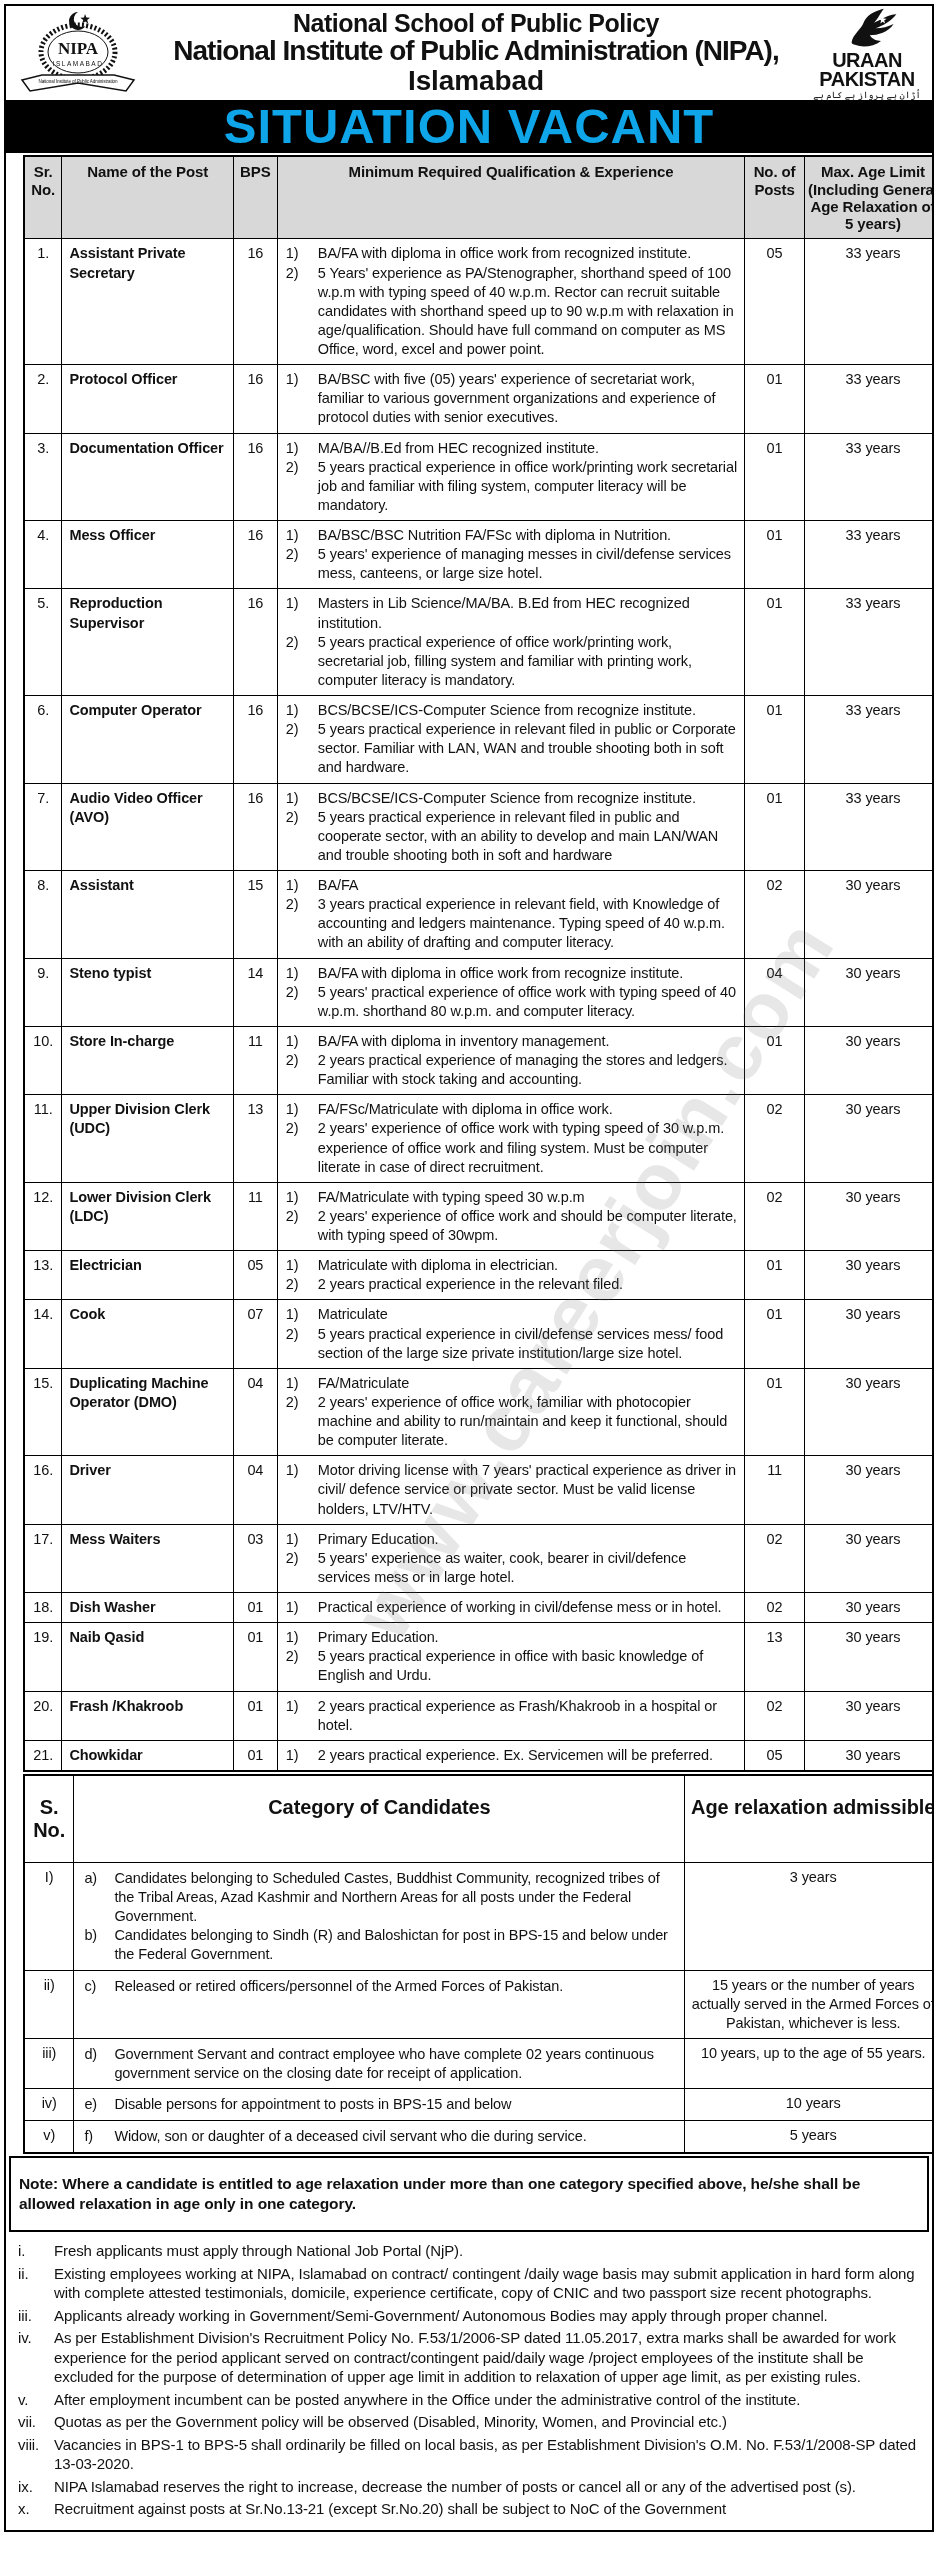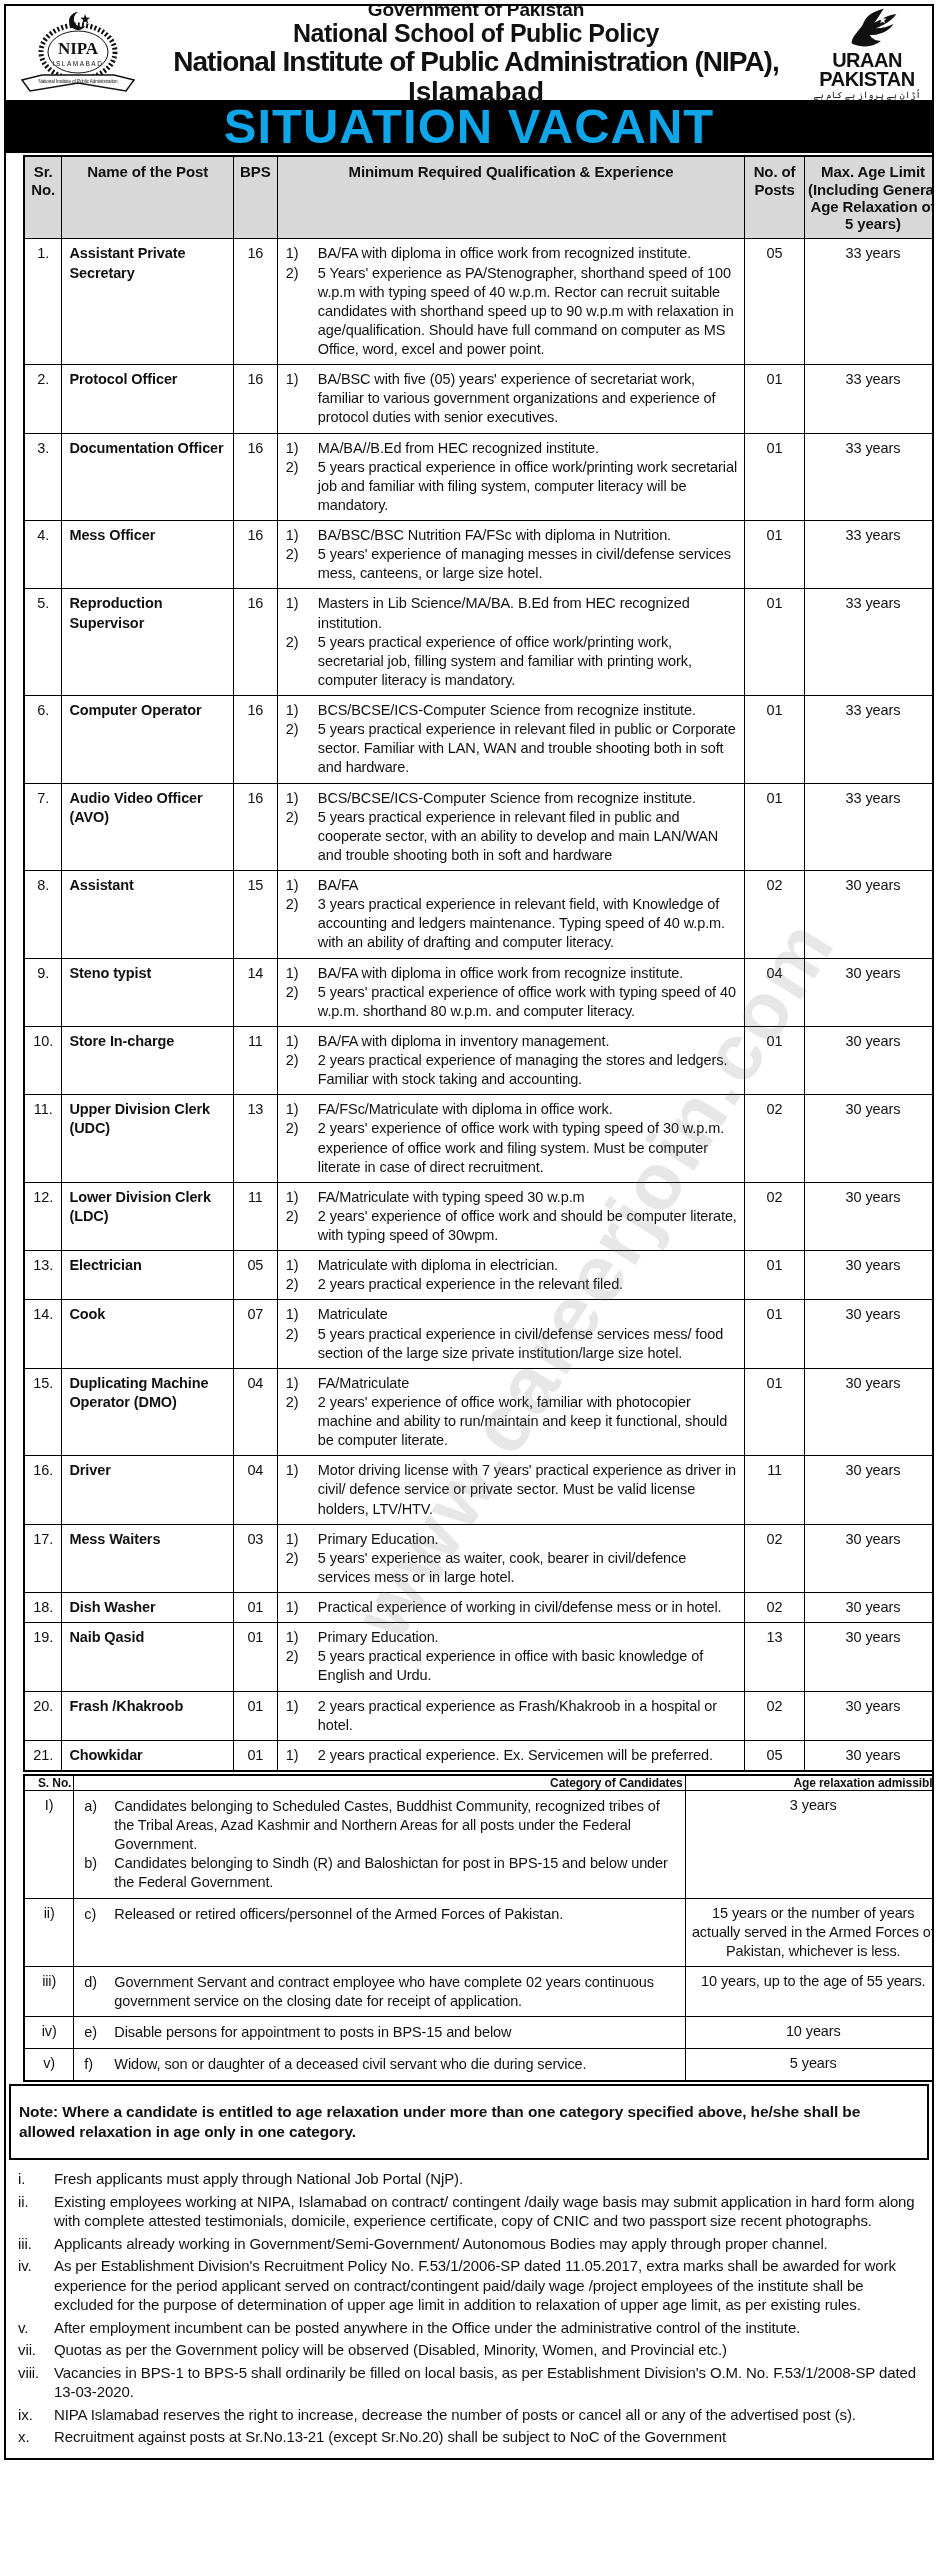--- a/index.html
+++ b/index.html
@@ -34,21 +34,21 @@
   td.c{text-align:center;}
   td.post{font-weight:bold;padding-left:7px;}
   .qitem{display:flex;}
   .qnum{flex:0 0 32px;padding-left:4px;}
   .qtext{flex:1;padding-right:2px;}
 
   .relax-heading{font-size:15px;padding:4px 8px 2px;line-height:1.25;}
 
   .relax{border:2px solid #000;}
   .relax th,.relax td{border:1px solid #000;vertical-align:top;}
-  .relax th{font-size:12px;padding:0 2px;text-align:right;}
+  .relax th{font-size:20px;padding:20px 2px;}
   .relax td{font-size:14.5px;line-height:1.3;padding:5px 4px;}
   .relax td.age{text-align:center;}
   .citem{display:flex;margin:1px 0;}
   .clet{flex:0 0 30px;padding-left:6px;}
   .ctext{flex:1;}
 
   .notebox{border:2px solid #000;margin:0 3px;padding:16px 8px;font-weight:bold;
            font-size:15.5px;line-height:1.3;}
 
   .notes{padding:6px 4px 8px;}
@@ -75,21 +75,20 @@
         <ellipse cx="66" cy="42" rx="37" ry="27" fill="none" stroke="#111" stroke-width="5" stroke-dasharray="2 2.2"></ellipse>
         <ellipse cx="66" cy="42" rx="30" ry="21" fill="none" stroke="#111" stroke-width="1"></ellipse>
         <text x="66" y="44" text-anchor="middle" font-family="Liberation Serif, serif" font-size="17" font-weight="bold" fill="#111">NIPA</text>
         <text x="66" y="56" text-anchor="middle" font-family="Liberation Sans, sans-serif" font-size="6.5" letter-spacing="1.5" fill="#111">ISLAMABAD</text>
 
         <path d="M10 70 L30 65 L102 65 L122 70 L114 81 L66 73 L18 81 Z" fill="#fff" stroke="#111" stroke-width="1.5"></path>
         <text x="66" y="72.5" text-anchor="middle" font-family="Liberation Sans, sans-serif" font-size="4.6" fill="#111">National Institute of Public Administration</text>
       </svg>
     </div>
     <div class="header-center">
-      <div class="h-gov">Government of Pakistan</div>
       <div class="h-school">National School of Public Policy</div>
       <div class="h-inst">National Institute of Public Administration (NIPA),</div>
       <div class="h-city">Islamabad</div>
     </div>
     <div class="uraan">
       <svg viewBox="0 0 100 62">
         <path fill="#111" d="M28 50 C30 38 42 32 46 20 C52 8 66 4 74 2 C68 10 66 16 60 22 C70 18 80 10 92 10 C84 20 74 26 62 30 C72 30 80 28 88 24 C80 36 66 40 54 40 C58 46 64 48 70 48 C60 56 44 58 34 54 C30 53 28 52 28 50 Z"></path>
         <polygon points="72,12 73.6,16 78,16.3 74.6,19 75.8,23 72.4,20.6 69,23 70.2,19 66.8,16.3 71.2,16" fill="#fff"></polygon>
       </svg>
       <div class="uraan-name">URAAN</div>

